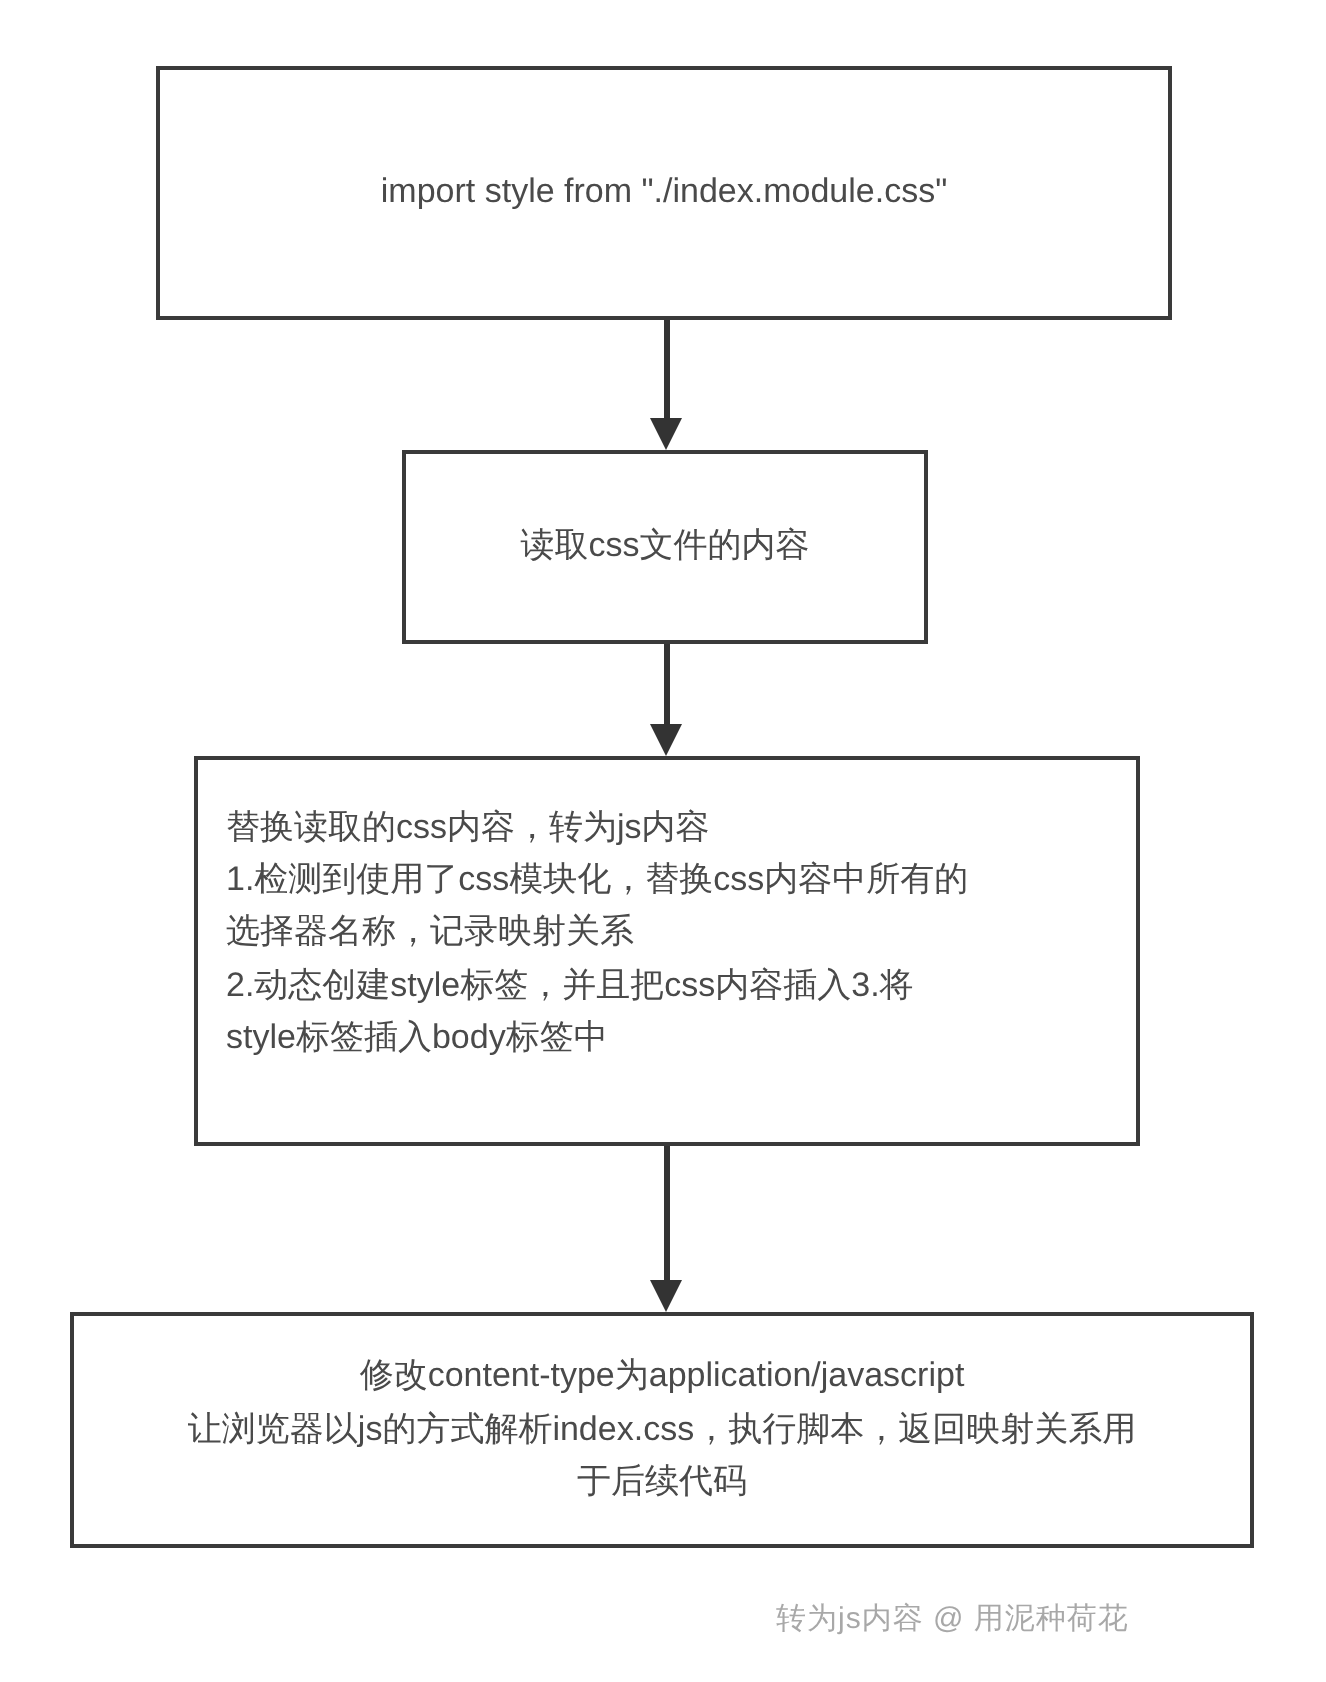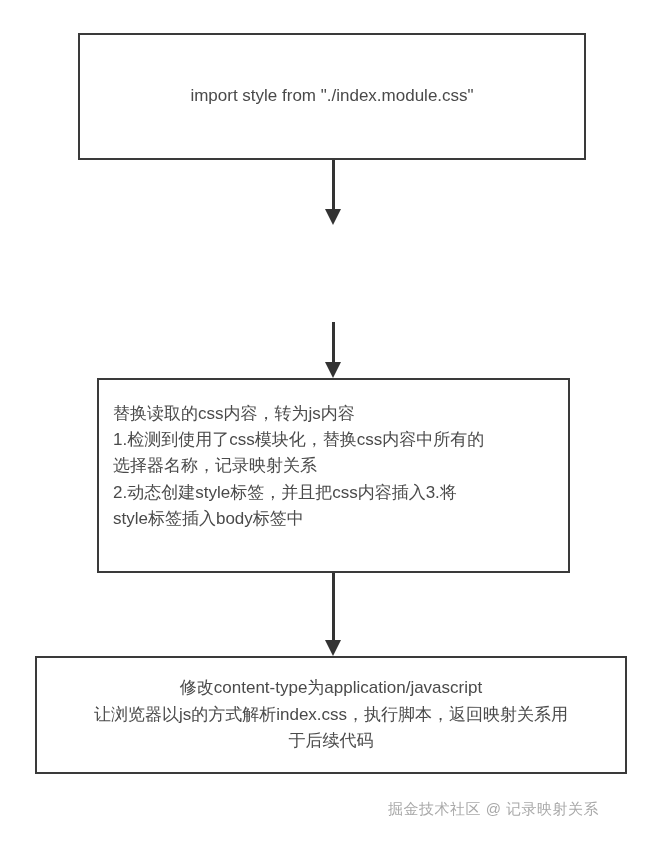--- a/index.html
+++ b/index.html
@@ -122,20 +122,23 @@
 
   <div class="node center" id="node-import">
     <span class="node-text">import style from "./index.module.css"</span>
   </div>
 
   <div class="connector" id="arrow-1">
     <div class="shaft"></div>
     <div class="head"></div>
   </div>
 
+  <div class="node center" id="node-read">
+    <span class="node-text">读取css文件的内容</span>
+  </div>
 
   <div class="connector" id="arrow-2">
     <div class="shaft"></div>
     <div class="head"></div>
   </div>
 
   <div class="node left" id="node-transform">
     <span class="node-text">替换读取的css内容，转为js内容
 1.检测到使用了css模块化，替换css内容中所有的
 选择器名称，记录映射关系
@@ -147,15 +150,15 @@
     <div class="shaft"></div>
     <div class="head"></div>
   </div>
 
   <div class="node center" id="node-contenttype">
     <span class="node-text">修改content-type为application/javascript
 让浏览器以js的方式解析index.css，执行脚本，返回映射关系用
 于后续代码</span>
   </div>
 
-  <div id="watermark">掘金技术社区 @ 记录映射关系</div>
+  <div id="watermark">转为js内容 @ 用泥种荷花</div>
 
 </div>
 
 </body></html>

